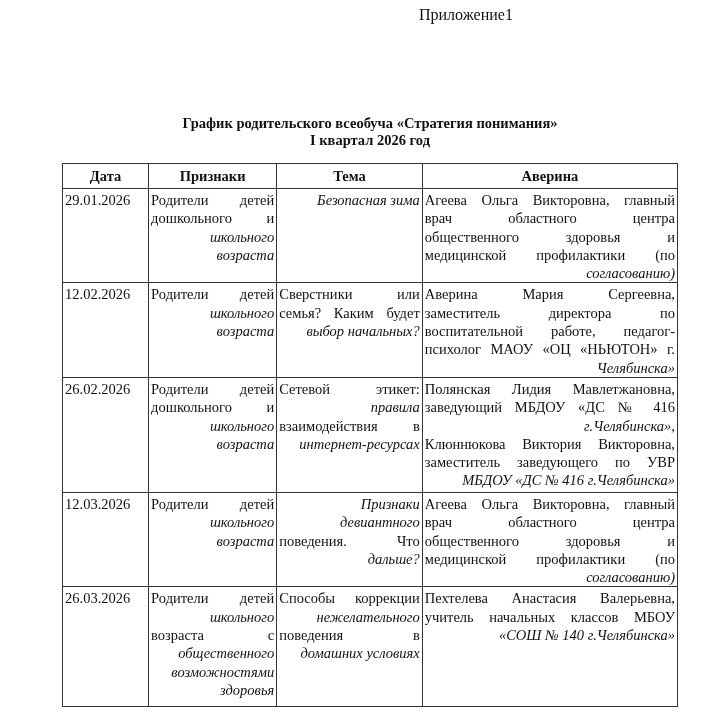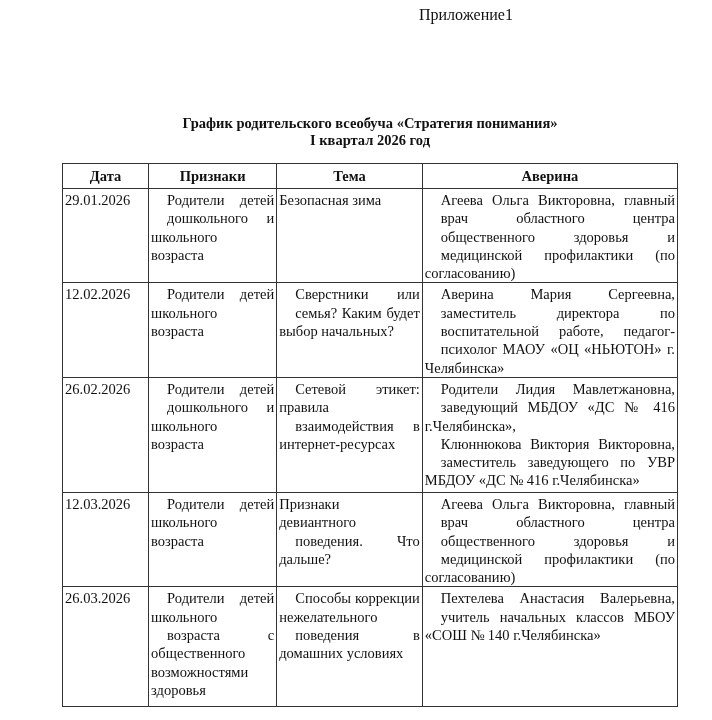--- a/index.html
+++ b/index.html
@@ -9,22 +9,22 @@
   .annex div { white-space:nowrap; }
   .blank { display:inline-block; border-bottom:1px solid #222; height:13px; vertical-align:baseline; }
   .title { position:absolute; left:0; width:740px; top:115px; text-align:center;
            font-weight:bold; font-size:14.5px; line-height:17px; }
   table.sched { position:absolute; left:62px; top:163px; border-collapse:collapse;
                 table-layout:fixed; width:616px; font-size:14.5px; line-height:18.3px; }
   table.sched th, table.sched td { border:1px solid #333; vertical-align:top; padding:0 2px 0 2px; }
   table.sched th { font-weight:bold; text-align:center; height:24px; vertical-align:middle; }
   td { padding-top:2px !important; }
   .c1 { width:84px; } .c2 { width:125px; } .c3 { width:142px; } .c4 { width:249px; }
-  .line { display:block; text-align:justify; text-align-last:justify;margin-left:16px; }
-  .last { display:block; text-align:left; }
+  .line { display:block; text-align:justify; text-align-last:justify; }
+  .last { display:block; text-align:right;font-style:italic; }
 </style>
 </head>
 <body>
 
 <div class="annex">
   <div>Приложение1</div>
 </div>
 
 <div class="title">
   <div>График родительского всеобуча «Стратегия понимания»</div>
@@ -94,21 +94,21 @@
           <span class="last">школьного</span>
           <span class="last">возраста</span>
         </td>
         <td>
           <span class="line">Сетевой этикет:</span>
           <span class="last">правила</span>
           <span class="line">взаимодействия в</span>
           <span class="last">интернет-ресурсах</span>
         </td>
         <td>
-          <span class="line">Родители Лидия Мавлетжановна,</span>
+          <span class="line">Полянская Лидия Мавлетжановна,</span>
           <span class="line">заведующий МБДОУ «ДС № 416</span>
           <span class="last">г.Челябинска»,</span>
           <span class="line">Клюннюкова Виктория Викторовна,</span>
           <span class="line">заместитель заведующего по УВР</span>
           <span class="last">МБДОУ «ДС № 416 г.Челябинска»</span>
         </td>
       </tr>
       <tr style="height: 85px;">
         <td>12.03.2026</td>
         <td>

